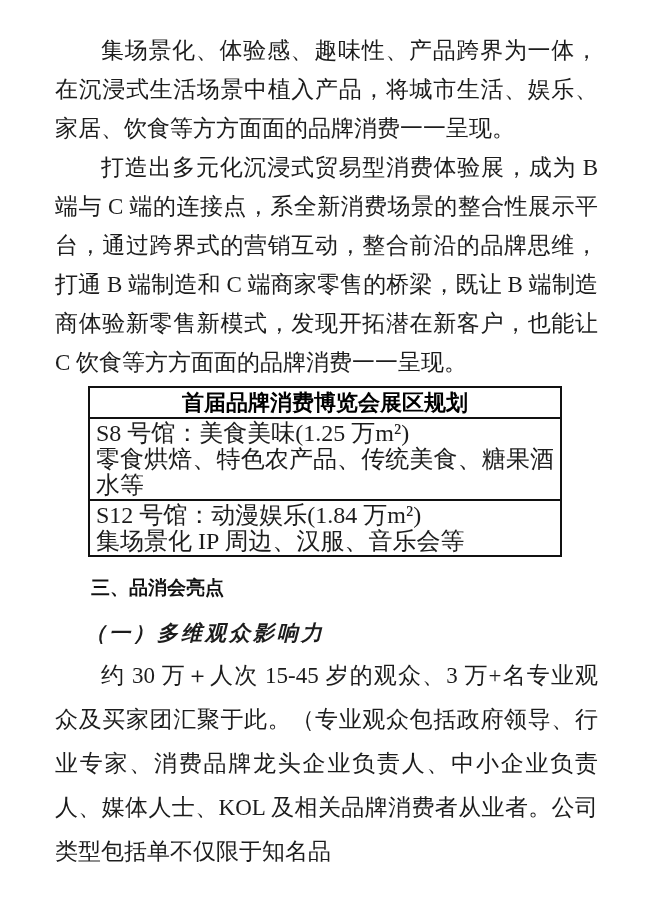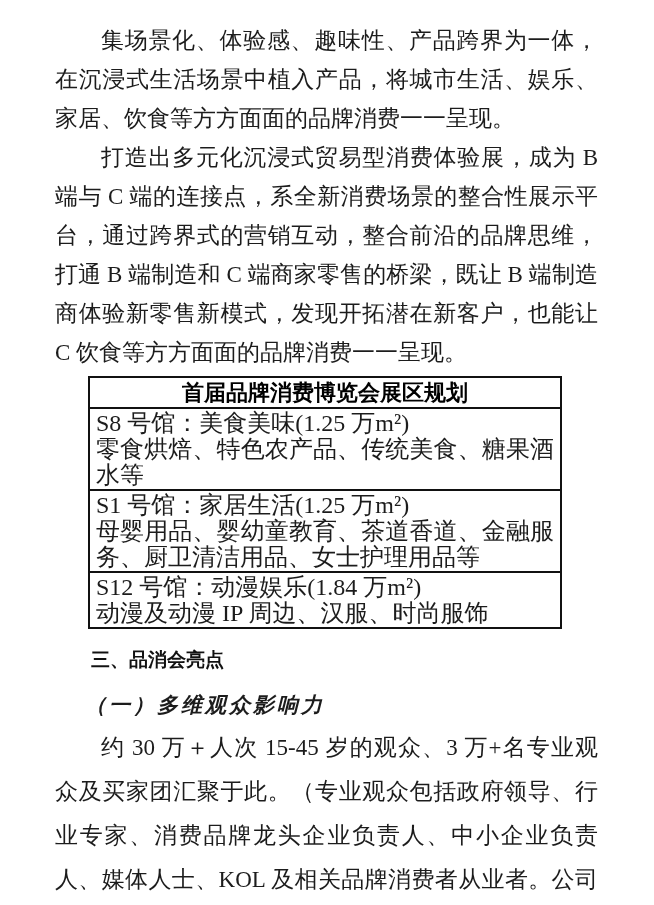--- a/index.html
+++ b/index.html
@@ -7,21 +7,21 @@
     padding: 0;
     background: #ffffff;
   }
   .page {
     position: relative;
     width: 654px;
     height: 905px;
     background: #ffffff;
     overflow: hidden;
     box-sizing: border-box;
-    padding: 21px 56px 0 55px;
+    padding: 31px 56px 0 55px;
     font-family: "Liberation Serif", "DejaVu Serif", serif;
     color: #1c1c1c;
   }
   .body-para {
     margin: 0;
     font-size: 23px;
     line-height: 39px;
     text-align: justify;
     text-indent: 2em;
     color: #1c1c1c;
@@ -91,28 +91,22 @@
         <td class="table-title-cell">首届品牌消费博览会展区规划</td>
       </tr>
       <tr>
         <td>
           <div class="hall-line">S8 号馆：美食美味(1.25 万m²)</div>
           <div class="items-line">零食烘焙、特色农产品、传统美食、糖果酒水等</div>
         </td>
       </tr>
       <tr>
         <td>
-          <div class="hall-line">S1 号馆：家居生活(1.25 万m²)</div>
-          <div class="items-line">母婴用品、婴幼童教育、茶道香道、金融服务、厨卫清洁用品、女士护理用品等</div>
-        </td>
-      </tr>
-      <tr>
-        <td>
           <div class="hall-line">S12 号馆：动漫娱乐(1.84 万m²)</div>
-          <div class="items-line">动漫及动漫 IP 周边、汉服、时尚服饰</div>
+          <div class="items-line">集场景化 IP 周边、汉服、音乐会等</div>
         </td>
       </tr>
     </tbody>
   </table>
 
   <h3 class="section-heading">三、品消会亮点</h3>
 
   <h4 class="subsection-heading">（一）多维观众影响力</h4>
 
   <p class="body-para para-3">约 30 万＋人次 15-45 岁的观众、3 万+名专业观众及买家团汇聚于此。（专业观众包括政府领导、行业专家、消费品牌龙头企业负责人、中小企业负责人、媒体人士、KOL 及相关品牌消费者从业者。公司类型包括单不仅限于知名品</p>

